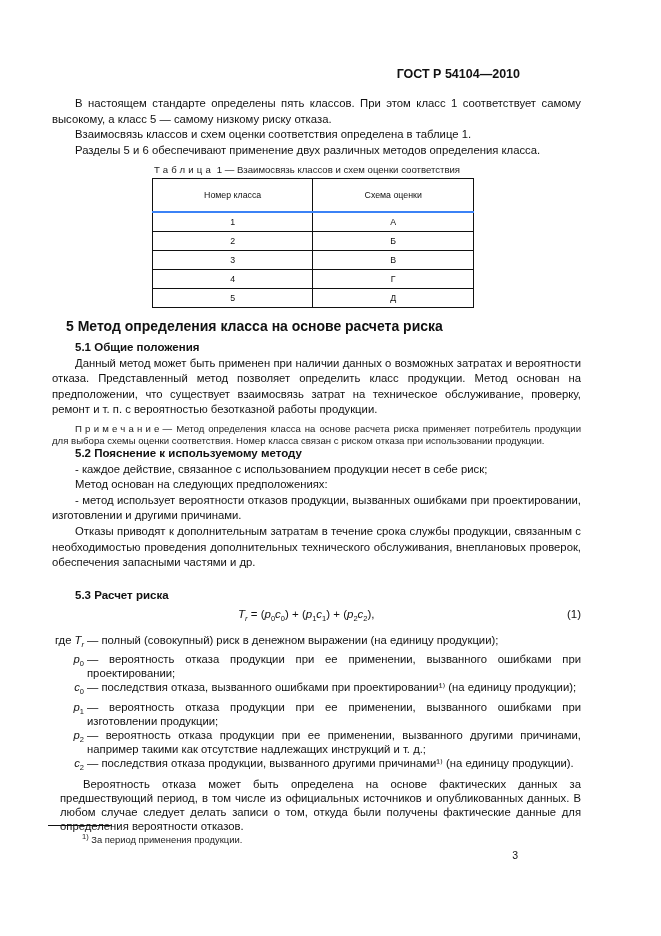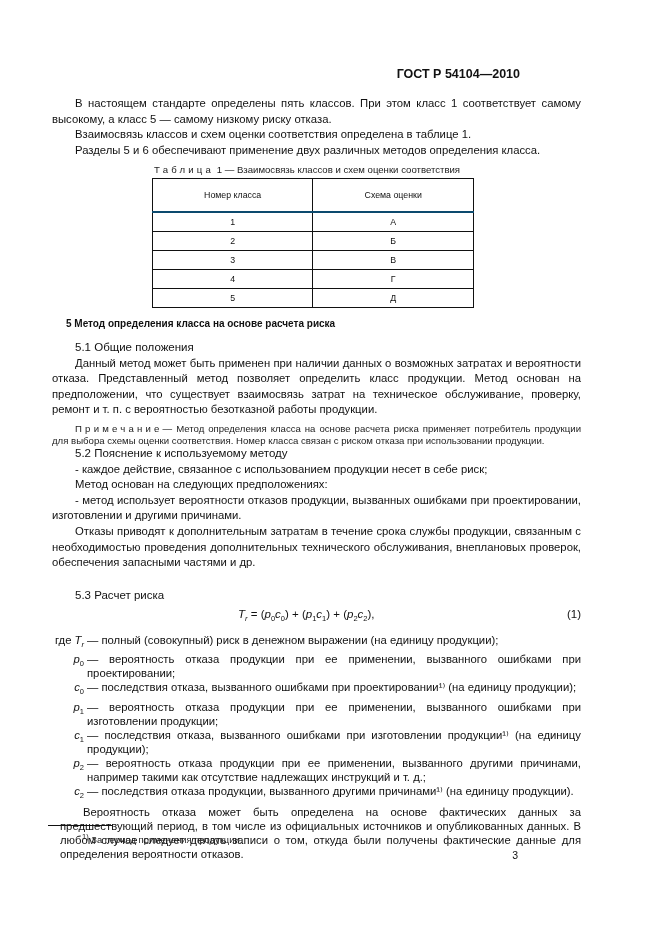--- a/index.html
+++ b/index.html
@@ -7,23 +7,23 @@
        font-family:"Liberation Sans","DejaVu Sans",sans-serif;}
   .page{position:absolute;left:0;top:0;width:600px;height:936px;}
   .hdr{position:absolute;right:80px;top:67px;font-weight:bold;font-size:12.5px;}
   .txt{position:absolute;left:52px;width:529px;font-size:11.3px;line-height:15.6px;text-align:justify;}
   .p{margin:0;text-indent:23px;}
   .note{font-size:9.6px;line-height:12px;margin:0;text-indent:23px;color:#222;}
   .sp{letter-spacing:3.2px;}
   .cap{position:absolute;left:154px;top:164px;font-size:9.6px;color:#222;}
   table.t1{position:absolute;left:152px;top:178px;width:322px;border-collapse:collapse;font-size:8.8px;}
   table.t1 td,table.t1 th{border:1px solid #111;text-align:center;font-weight:normal;height:18px;padding:0;}
-  table.t1 th{height:32px;border-bottom:2px solid #0c4a6e;}
-  .h1{position:absolute;left:66px;top:318px;font-size:10px;font-weight:bold;}
-  .h2{font-weight:normal;font-size:11.5px;margin:0 0 0 23px;}
+  table.t1 th{height:32px;border-bottom:2px solid #3b82f6;}
+  .h1{position:absolute;left:66px;top:318px;font-size:14px;font-weight:bold;}
+  .h2{font-weight:bold;font-size:11.5px;margin:0 0 0 23px;}
   .formula{position:absolute;left:0;width:661px;top:608px;font-size:11.5px;}
   .formula .f{position:absolute;left:238px;}
   .formula .n{position:absolute;right:80px;}
   i{font-style:italic;}
   sub,sup{font-size:7.5px;}
   .defs{position:absolute;left:48px;width:533px;top:633px;font-size:11.3px;line-height:14px;}
   .def{display:flex;}
   .def .sym{width:36px;text-align:right;flex:none;white-space:nowrap;}
   .def .body{flex:1;text-align:justify;}
   .fnline{position:absolute;left:48px;top:825px;width:64px;border-top:1px solid #111;}
@@ -111,24 +111,20 @@
     </div>
     <div class="def">
       <span class="sym"><i>c</i><sub>0</sub></span>
       <span class="body" style="padding-left:3px">— последствия отказа, вызванного ошибками при проектировании¹⁾ (на единицу продукции);</span>
     </div>
     <div class="def">
       <span class="sym"><i>p</i><sub>1</sub></span>
       <span class="body" style="padding-left:3px">— вероятность отказа продукции при ее применении, вызванного ошибками при изготовлении продукции;</span>
     </div>
     <div class="def">
-      <span class="sym"><i>c</i><sub>1</sub></span>
-      <span class="body" style="padding-left:3px">— последствия отказа, вызванного ошибками при изготовлении продукции¹⁾ (на единицу продукции);</span>
-    </div>
-    <div class="def">
       <span class="sym"><i>p</i><sub>2</sub></span>
       <span class="body" style="padding-left:3px">— вероятность отказа продукции при ее применении, вызванного другими причинами, например такими как отсутствие надлежащих инструкций и т. д.;</span>
     </div>
     <div class="def">
       <span class="sym"><i>c</i><sub>2</sub></span>
       <span class="body" style="padding-left:3px">— последствия отказа продукции, вызванного другими причинами¹⁾ (на единицу продукции).</span>
     </div>
     <p class="p" style="margin:2px 0 0 12px;text-align:justify">Вероятность отказа может быть определена на основе фактических данных за предшествующий период, в том числе из официальных источников и опубликованных данных. В любом случае следует делать записи о том, откуда были получены фактические данные для определения вероятности отказов.</p>
   </div>
 

